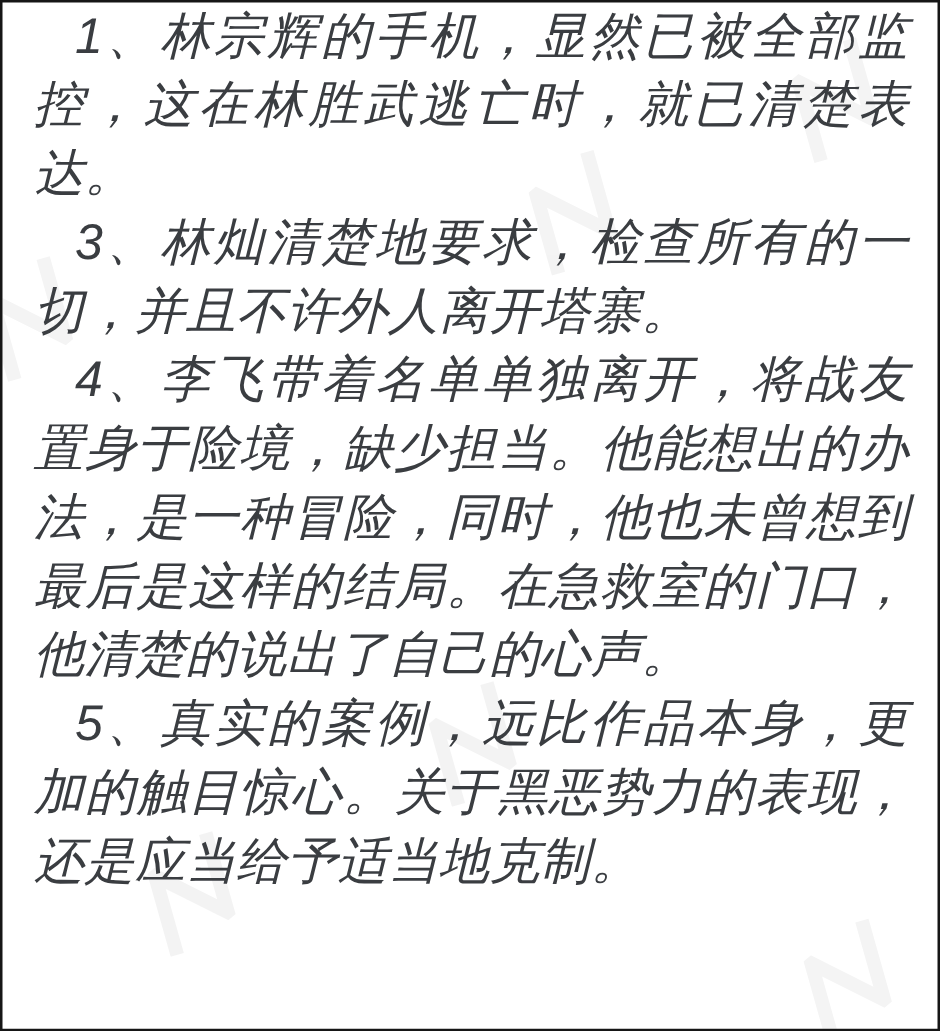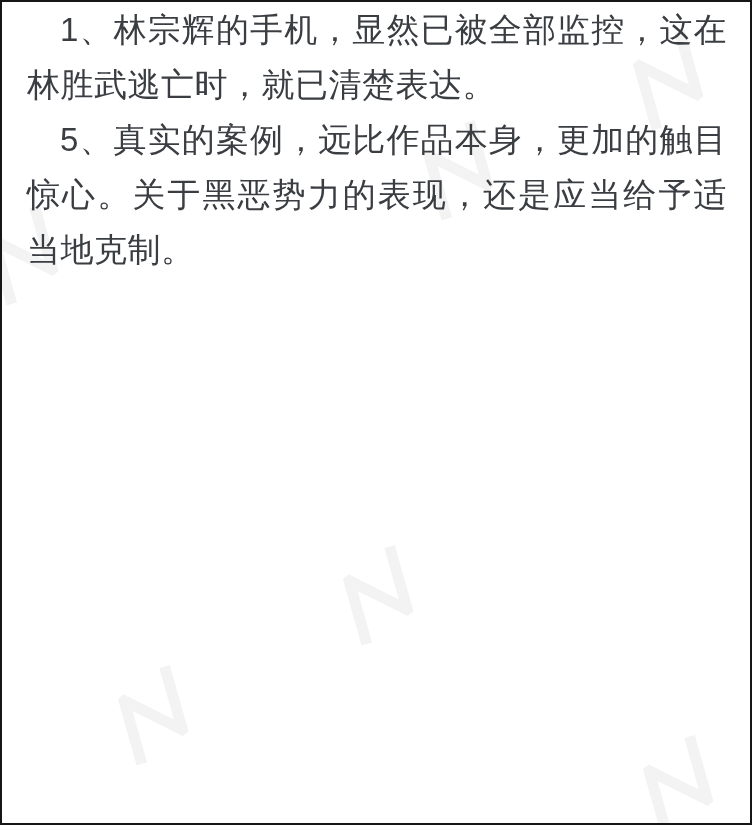--- a/index.html
+++ b/index.html
@@ -17,27 +17,28 @@
     overflow: hidden;
     font-family: "Liberation Sans", "DejaVu Sans", sans-serif;
   }
   .article {
     position: relative;
     z-index: 2;
     padding: 0 23px 0 25px;
   }
   .para {
     margin: 0;
-    font-size: 33px;
+    font-size: 40px;
     line-height: 55px;
     color: #3a3d41;
     text-indent: 33px;
     text-align: justify;
     letter-spacing: 0.5px;
     word-break: break-all;
+    font-style: italic;
   }
   
   .wm {
     position: absolute;
     z-index: 1;
     opacity: 0.045;
     transform: rotate(-40deg);
     pointer-events: none;
   }
   .wm svg { display: block; }
@@ -73,16 +74,18 @@
       </svg>
     </div>
   <div class="wm" style="left:630px; top:745px;">
       <svg width="100" height="70" viewBox="0 0 100 70">
         <polyline points="5,65 32,5 58,65 85,5" fill="none" stroke="#000" stroke-width="11"></polyline>
       </svg>
     </div>
 
   <div class="article">
     <p class="para">1、林宗辉的手机，显然已被全部监控，这在林胜武逃亡时，就已清楚表达。</p>
+    <p class="para">3、林灿清楚地要求，检查所有的一切，并且不许外人离开塔寨。</p>
+    <p class="para">4、李飞带着名单单独离开，将战友置身于险境，缺少担当。他能想出的办法，是一种冒险，同时，他也未曾想到最后是这样的结局。在急救室的门口，他清楚的说出了自己的心声。</p>
     <p class="para">5、真实的案例，远比作品本身，更加的触目惊心。关于黑恶势力的表现，还是应当给予适当地克制。</p>
   </div>
 
 </div>
 
 </body></html>

